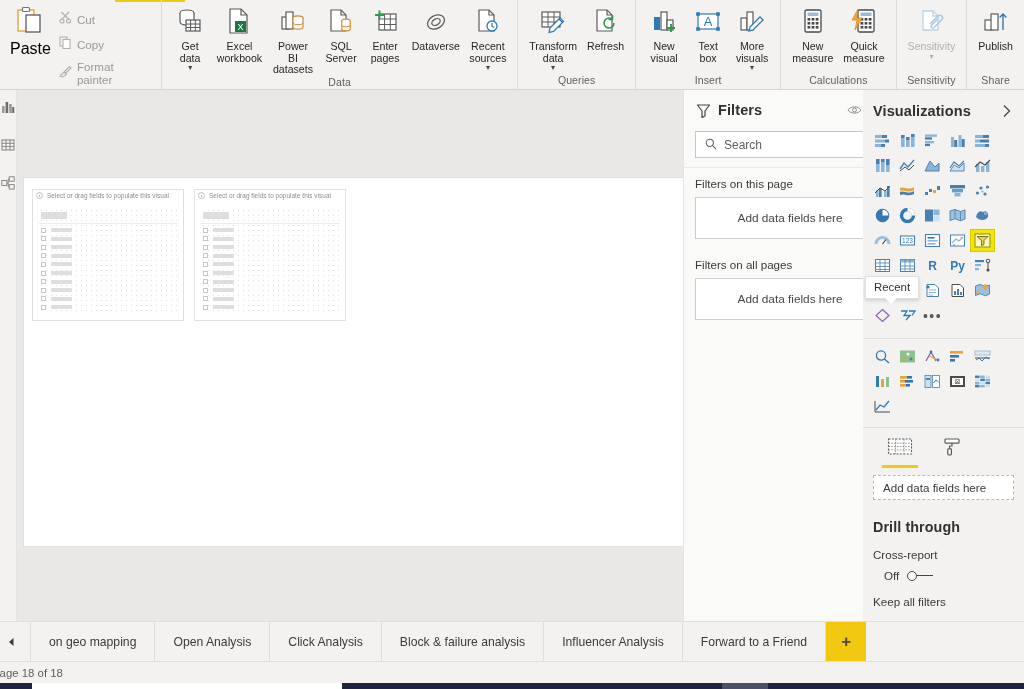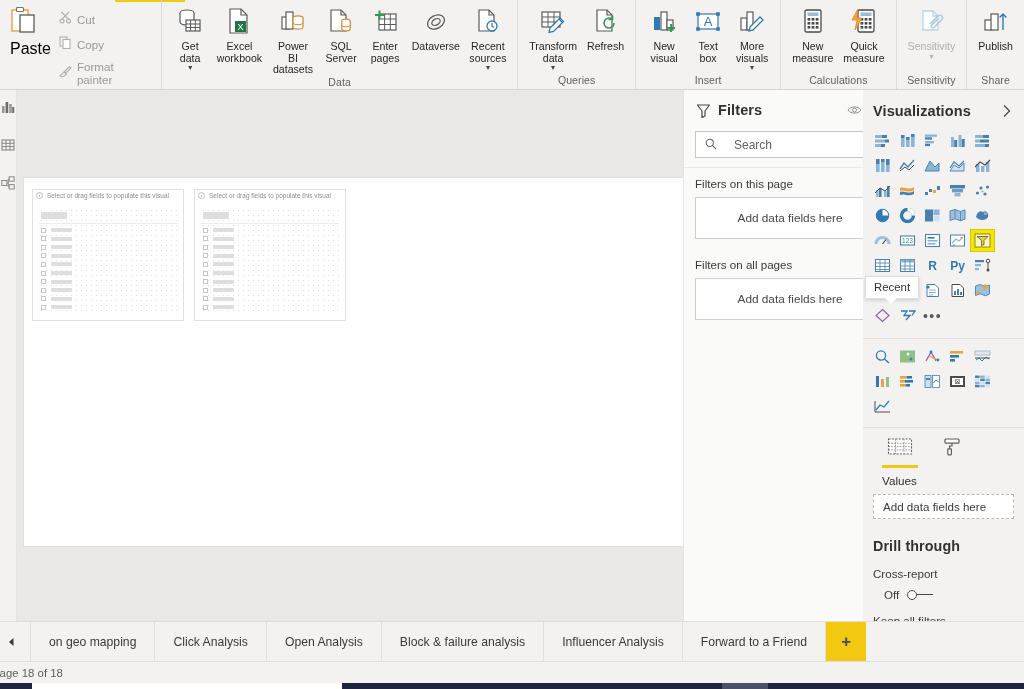--- a/index.html
+++ b/index.html
@@ -30,21 +30,21 @@
           cursor: default; }
   .rbtn .cap { font-size: 10.6px; color: #262626; text-align: center;
                line-height: 11.6px; margin-top: 3px; white-space: pre-line; }
   .rbtn.dis .cap { color: #b3b0ad; }
   .rbtn .ico { height: 32px; display: flex; align-items: center; justify-content: center; }
 
   .rbtn-h { display: flex; align-items: center; gap: 5px; padding: 3px 4px; min-width: 0; }
   .rbtn-h .cap { font-size: 11.6px; color: #9b9896; margin: 0; }
   .rbtn-h .ico { height: 18px; }
 
-  .clip-left { display: flex; flex-direction: column; align-items: flex-start; padding: 2px 4px 0;}
+  .clip-left { display: flex; flex-direction: column; align-items: center; padding: 2px 4px 0;}
   .clip-right { display: flex; flex-direction: column; justify-content: flex-start;
                 padding-top: 3px; gap: 1px; }
   .chev-b { font-size: 8px; color: #444; line-height: 7px; }
 
   
   .rail {
     position: absolute; left: 0; top: 90px; width: 17px; height: 571px;
     background: #f3f2f1; border-right: 1px solid #e6e4e2;
     display: flex; flex-direction: column; align-items: center; padding-top: 8px; gap: 16px;
   }
@@ -81,21 +81,21 @@
   .filters {
     position: absolute; left: 683px; top: 90px; width: 214px; height: 531px;
     background: #fafaf9; border-left: 1px solid #e6e4e2; border-right: 1px solid #e6e4e2;
     padding: 12px 11px 0;
   }
   .f-head { display: flex; align-items: center; gap: 7px; margin-bottom: 13px; }
   .f-title { font-size: 14.5px; color: #323130; font-weight: bold; flex: 1; letter-spacing: .1px; }
   .f-ico { width: 16px; height: 16px; display: flex; align-items: center; justify-content: center; }
   .search-box {
     height: 27px; background: #fff; border: 1px solid #c8c6c4;
-    display: flex; align-items: center; gap: 17px; padding: 0 9px;
+    display: flex; align-items: center; gap: 7px; padding: 0 9px;
   }
   .search-box .ph { font-size: 12px; color: #605e5c; }
   .f-sect { margin-top: 19px; }
   .f-sect-hd { display: flex; align-items: center; margin-bottom: 7px; gap: 40px; }
   .f-sect-hd .lbl { font-size: 11.6px; color: #3b3a39; flex: 1; }
   .f-sect-hd .dots { font-size: 13px; color: #8a8886; letter-spacing: 1px; line-height: 8px; }
   .drop-zone {
     border: 1px solid #d0cecd; background: #fff; height: 42px;
     display: flex; align-items: center; justify-content: center;
     font-size: 11.8px; color: #484644;
@@ -1090,21 +1090,20 @@
           <svg width="20" height="20" viewBox="0 0 20 20">
             <rect x="3" y="2" width="14" height="4.2" rx="1" fill="#fff" stroke="#5b5b5b" stroke-width="1.2"></rect>
             <path d="M10 6.2 V9 h-2.4 v3" fill="none" stroke="#5b5b5b" stroke-width="1.2"></path>
             <rect x="5.8" y="11.8" width="3.6" height="6" rx=".8" fill="#fff" stroke="#5b5b5b" stroke-width="1.2"></rect>
           </svg>
         </span>
         <span class="ul"></span>
       </div>
     </div>
 
-    <div class="fw-name">Values</div>
     <div class="dash-zone">Add data fields here</div>
 
     <div class="drill-title">Drill through</div>
 
     <div class="drill-lbl">Cross-report</div>
     <div class="toggle-row">
       <span class="t-lbl">Off</span>
       <span class="tg off">
         <span class="track"></span>
           <span class="knob"></span>
@@ -1121,22 +1120,22 @@
       <svg width="9" height="10" viewBox="0 0 9 10">
           <path d="M6.5 1 L2 5 L6.5 9 Z" fill="#3b3a39"></path>
         </svg>
     </div>
     <div class="navarr">
       <svg width="9" height="10" viewBox="0 0 9 10">
           <path d="M2.5 1 L7 5 L2.5 9 Z" fill="#c8c6c4"></path>
         </svg>
     </div>
     <div class="ptab" style="margin-left:-14px;">on geo mapping</div>
+    <div class="ptab">Open Analysis</div>
     <div class="ptab">Click Analysis</div>
-    <div class="ptab">Open Analysis</div>
     <div class="ptab">Block &amp; failure analysis</div>
     <div class="ptab">Influencer Analysis</div>
     <div class="ptab">Forward to a Friend</div>
     <div class="ptab-add">+</div>
   </div>
 
   <div class="status">
     <span class="txt">Page 18 of 18</span>
   </div>
 

